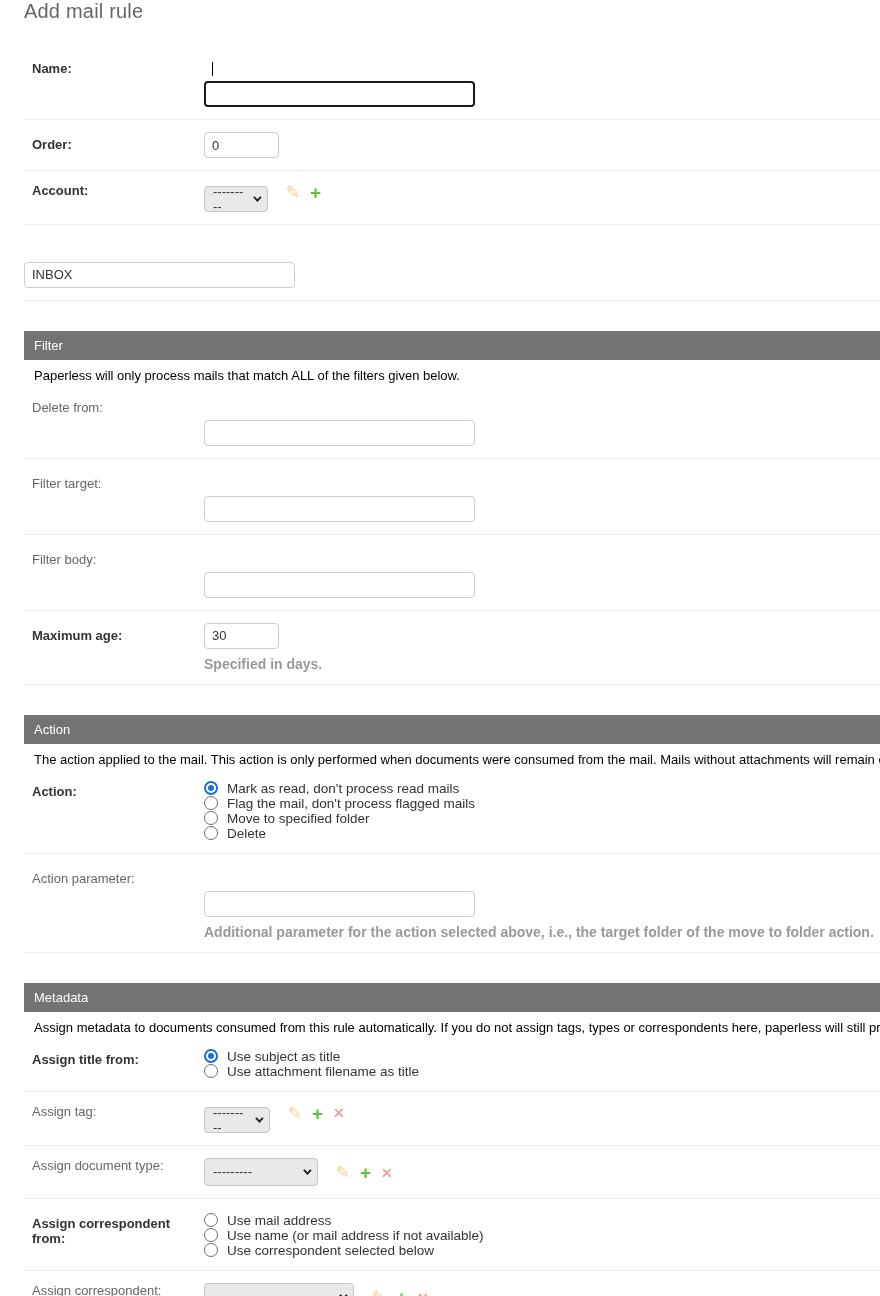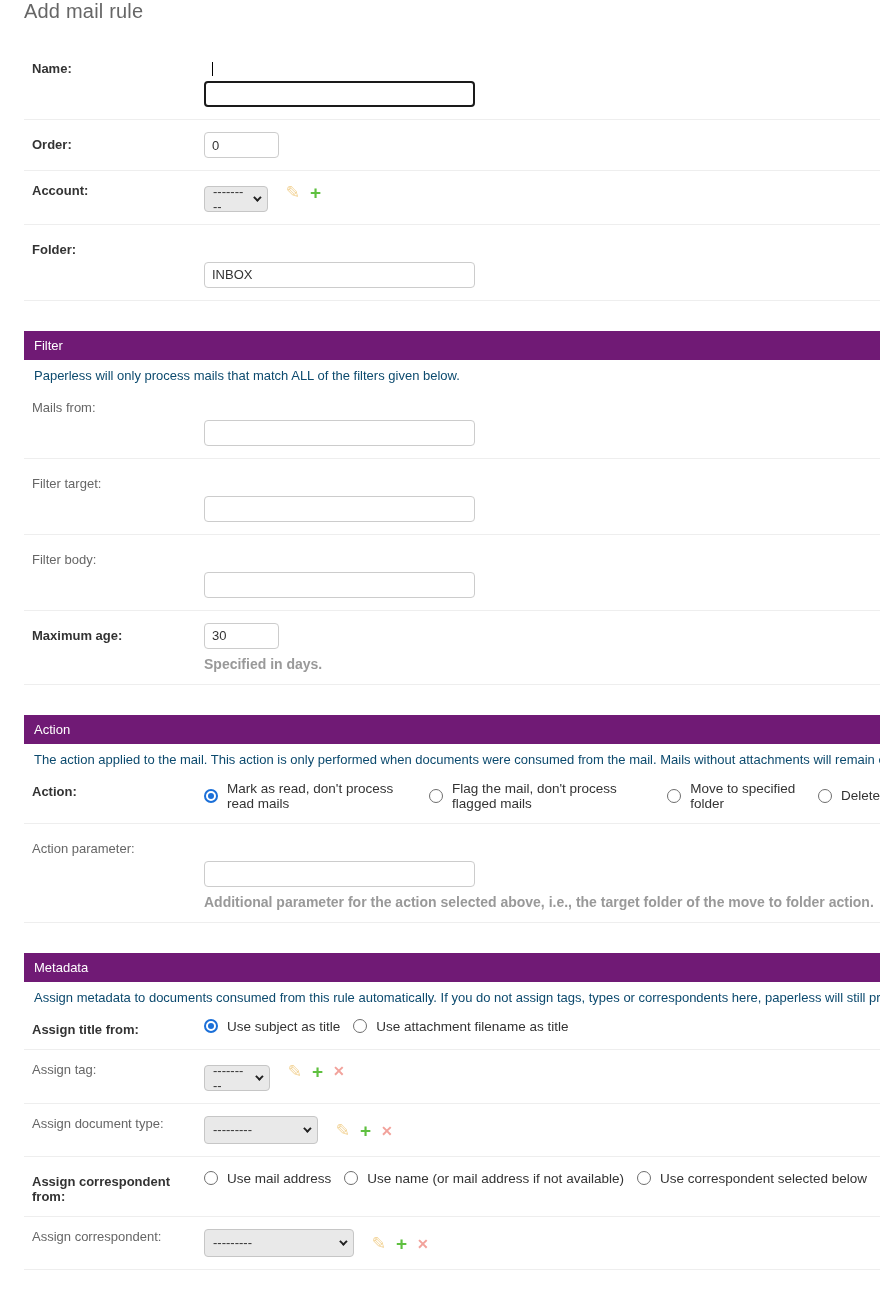--- a/index.html
+++ b/index.html
@@ -2,22 +2,22 @@
 <html><head>
 <meta charset="utf-8">
 <style>
   * { box-sizing: border-box; margin: 0; padding: 0; }
   html, body { width: 880px; height: 1296px; overflow: hidden; background: #fff; }
   body { font-family: "Liberation Sans", sans-serif; font-size: 13px; color: #333; }
   .content { margin-left: 24px; width: 856px; }
   h1.page-title { font-size: 20px; font-weight: 400; color: #666; margin-bottom: 21px; letter-spacing: 0.2px; }
 
   .module { margin-top: 30px; }
-  .module-header { background: #701a75; color: #fff; font-size: 13px; font-weight: 400; padding: 8px 10px; line-height: 13px; }
-  .module-help { padding: 8px 0 0 10px; font-size: 13px; color: #0c4a6e; white-space: nowrap; overflow: hidden; }
+  .module-header { background: #737373; color: #fff; font-size: 13px; font-weight: 400; padding: 8px 10px; line-height: 13px; }
+  .module-help { padding: 8px 0 0 10px; font-size: 13px; color: #000000; white-space: nowrap; overflow: hidden; }
 
   .form-row { display: flex; border-bottom: 1px solid #eee; padding: 12px 0; }
   .label-col { width: 180px; flex-shrink: 0; padding-left: 8px; padding-top: 5px; }
   .label-col label { font-size: 13px; color: #666; }
   .label-col.required label { font-weight: bold; color: #333; }
   .field-col { flex: 1; }
 
   .text-input { height: 26px; border: 1px solid #ccc; border-radius: 4px; padding: 3px 7px; font-size: 13px; color: #333; font-family: inherit; background: #fff; outline: none; }
   .w-wide { width: 271px; margin-top: 25px; }
   .w-small { width: 75px; }
@@ -32,21 +32,21 @@
   .sel-doctype { width: 114px; }
   .sel-correspondent { width: 150px; }
   .chev { width: 6px; height: 6px; border-right: 2px solid #222; border-bottom: 2px solid #222; transform: rotate(45deg) translateY(-2px); flex-shrink: 0; margin-left: 8px; }
 
   .related-actions { display: inline-flex; align-items: center; gap: 10px; margin-left: 14px; vertical-align: middle; }
   .icon-link { text-decoration: none; display: inline-block; line-height: 1; }
   .pencil { color: #f2d294; font-size: 17px; }
   .plus { color: #5fc040; font-size: 19px; font-weight: bold; }
   .cross { color: #f2a29b; font-size: 14px; font-weight: bold; }
 
-  .radio-list { display: flex; flex-direction: row; gap: 13px; padding-top: 2px; }
+  .radio-list { display: flex; flex-direction: column; padding-top: 2px; }
   .radio-option { display: flex; align-items: center; gap: 9px; }
   .radio { width: 14px; height: 14px; border-radius: 50%; border: 1px solid #6e6e6e; flex-shrink: 0; position: relative; background: #fff; }
   .radio.checked { border: 2px solid #1b6fd8; }
   .radio.checked::after { content: ""; position: absolute; left: 2px; top: 2px; width: 6px; height: 6px; border-radius: 50%; background: #1b6fd8; }
   .radio-option span.opt-label { color: #333; font-size: 13.5px; }
 
   .field-help { font-size: 14px; color: #999; margin-top: 7px; white-space: nowrap; overflow: hidden; font-weight: bold; }
   .row-select { align-items: flex-start; }
   .row-select .label-col { padding-top: 0; }
 </style>
@@ -84,33 +84,32 @@
           <span class="chev"></span>
         </span>
         <span class="related-actions">
           <a href="#" class="icon-link"><span class="pencil">✎</span></a>
           <a href="#" class="icon-link"><span class="plus">+</span></a>
         </span>
       </div>
     </div>
 
     <div class="form-row">
-      <div class="label-col required"><label>Folder:</label></div>
       <div class="field-col">
         <input type="text" class="text-input w-wide" value="INBOX" style="">
       </div>
     </div>
   </div>
 
   <div class="module">
     <div class="module-header">Filter</div>
     <div class="module-help">Paperless will only process mails that match ALL of the filters given below.</div>
 
     <div class="form-row">
-      <div class="label-col"><label>Mails from:</label></div>
+      <div class="label-col"><label>Delete from:</label></div>
       <div class="field-col">
         <input type="text" class="text-input w-wide" value="" style="">
       </div>
     </div>
 
     <div class="form-row">
       <div class="label-col"><label>Filter target:</label></div>
       <div class="field-col">
         <input type="text" class="text-input w-wide" value="" style="">
       </div>

